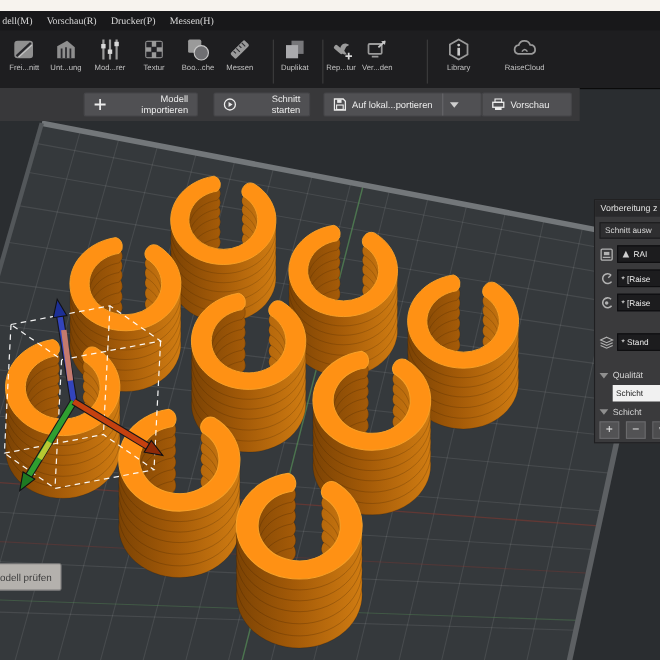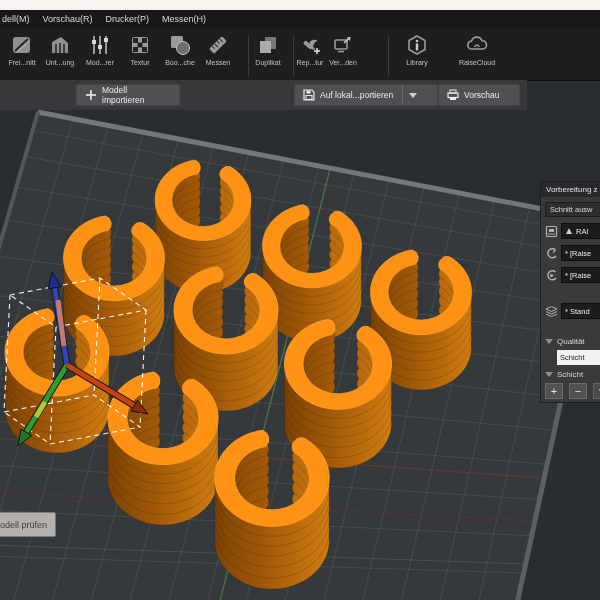--- a/index.html
+++ b/index.html
@@ -3,30 +3,30 @@
 <meta charset="utf-8">
 <style>
   html,body{margin:0;padding:0;}
   body{width:600px;height:600px;overflow:hidden;position:relative;background:#2a2d30;
        font-family:"Liberation Sans","DejaVu Sans",sans-serif;-webkit-font-smoothing:antialiased;}
   .abs{position:absolute;}
   
   #top-strip{left:0;top:0;width:600px;height:10px;background:#f7f3ee;}
   #menu-bar{left:0;top:10px;width:600px;height:18px;background:#18181a;display:flex;align-items:center;
             gap:13px;padding-left:2px;font-size:9px;color:#d9d9d9;}
-  #menu-bar span{white-space:nowrap;}
+  #menu-bar span{white-space:nowrap;font-family:Liberation Serif, serif;}
   
   #icon-toolbar{left:0;top:28px;width:600px;height:52px;background:#1e1e20;border-bottom:1px solid #0a0a0a;}
   .tb-item{position:absolute;top:4px;width:48px;height:44px;display:flex;flex-direction:column;
            align-items:center;justify-content:flex-start;cursor:default;}
   .tb-item svg{width:22px;height:22px;margin-top:2px;}
   .tb-label{font-size:7px;color:#c2c2c2;margin-top:3px;white-space:nowrap;}
   .tb-div{position:absolute;top:8px;width:1px;height:40px;background:#3c3c3e;}
   
-  #action-bar{left:0;top:80px;width:527px;height:30px;background:#38383a;}
+  #action-bar{left:0;top:80px;width:527px;height:30px;background:#38383a;text-align:right;}
   .ab-btn{position:absolute;top:4px;height:22px;background:#505053;border:1px solid #454548;border-radius:2px;
           display:flex;align-items:center;gap:5px;padding:0 8px;font-size:8.5px;color:#ececec;box-sizing:border-box;}
   .ab-btn svg{width:12px;height:12px;flex:0 0 auto;}
   .caret-zone{display:flex;align-items:center;margin-left:4px;padding-left:6px;border-left:1px solid #68686a;height:100%;}
   .caret{width:0;height:0;border-left:4px solid transparent;border-right:4px solid transparent;border-top:5px solid #cfcfcf;}
   
   #viewport{left:0;top:110px;width:600px;height:490px;}
   
   #prepare-panel{left:540px;top:181px;width:120px;height:222px;background:#3a3a3c;border:1px solid #1f1f21;
                  box-sizing:border-box;overflow:hidden;font-size:8px;color:#dcdcdc;}
@@ -177,20 +177,27 @@
   </div>
 </div>
 
 <div class="abs" id="action-bar">
   <div class="ab-btn" style="left:76px;width:104px">
     <svg viewBox="0 0 12 12">
       <line x1="6" y1="1" x2="6" y2="11" stroke="#ececec" stroke-width="1.6"></line>
       <line x1="1" y1="6" x2="11" y2="6" stroke="#ececec" stroke-width="1.6"></line>
     </svg>
     <span>Modell importieren</span>
+  </div>
+  <div class="ab-btn" style="left:194px;width:88px">
+    <svg viewBox="0 0 12 12">
+      <circle cx="6" cy="6" r="5" fill="none" stroke="#ececec" stroke-width="1.2"></circle>
+      <path d="M4.8 3.8 L8.4 6 L4.8 8.2 Z" fill="#ececec"></path>
+    </svg>
+    <span>Schnitt starten</span>
   </div>
   <div class="ab-btn" style="left:294px;width:144px">
     <svg viewBox="0 0 12 12">
       <path d="M1 1 H9 L11 3 V11 H1 Z" fill="none" stroke="#ececec" stroke-width="1.2"></path>
       <rect x="3.5" y="1.5" width="4" height="3" fill="#ececec"></rect>
       <rect x="3" y="6.5" width="6" height="4" fill="none" stroke="#ececec" stroke-width="1"></rect>
     </svg>
     <span>Auf lokal...portieren</span>
     <span class="caret-zone">
         <span class="caret"></span>

